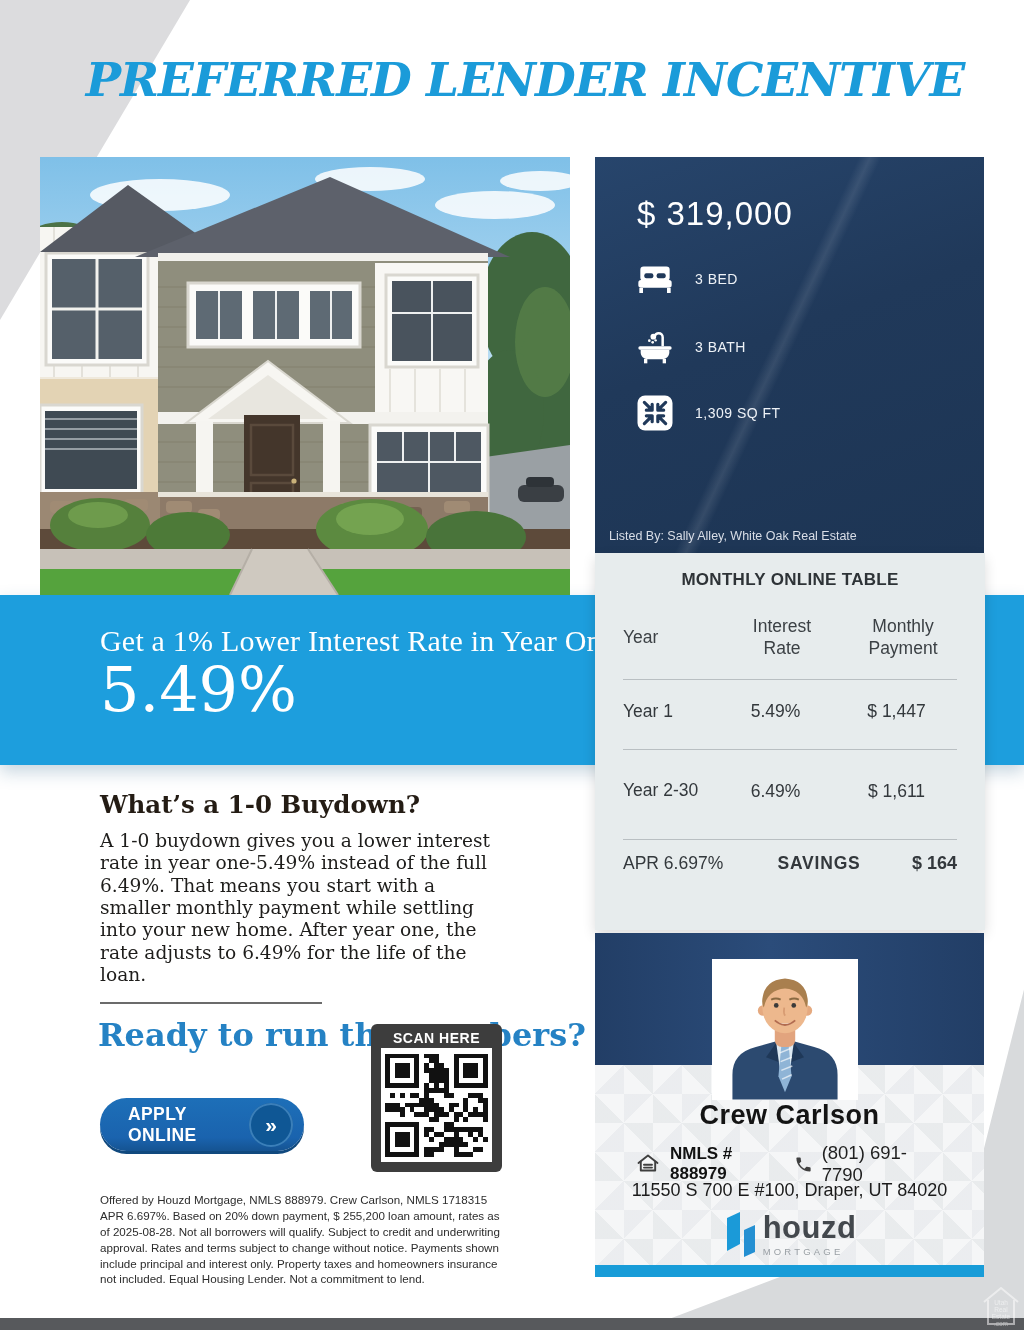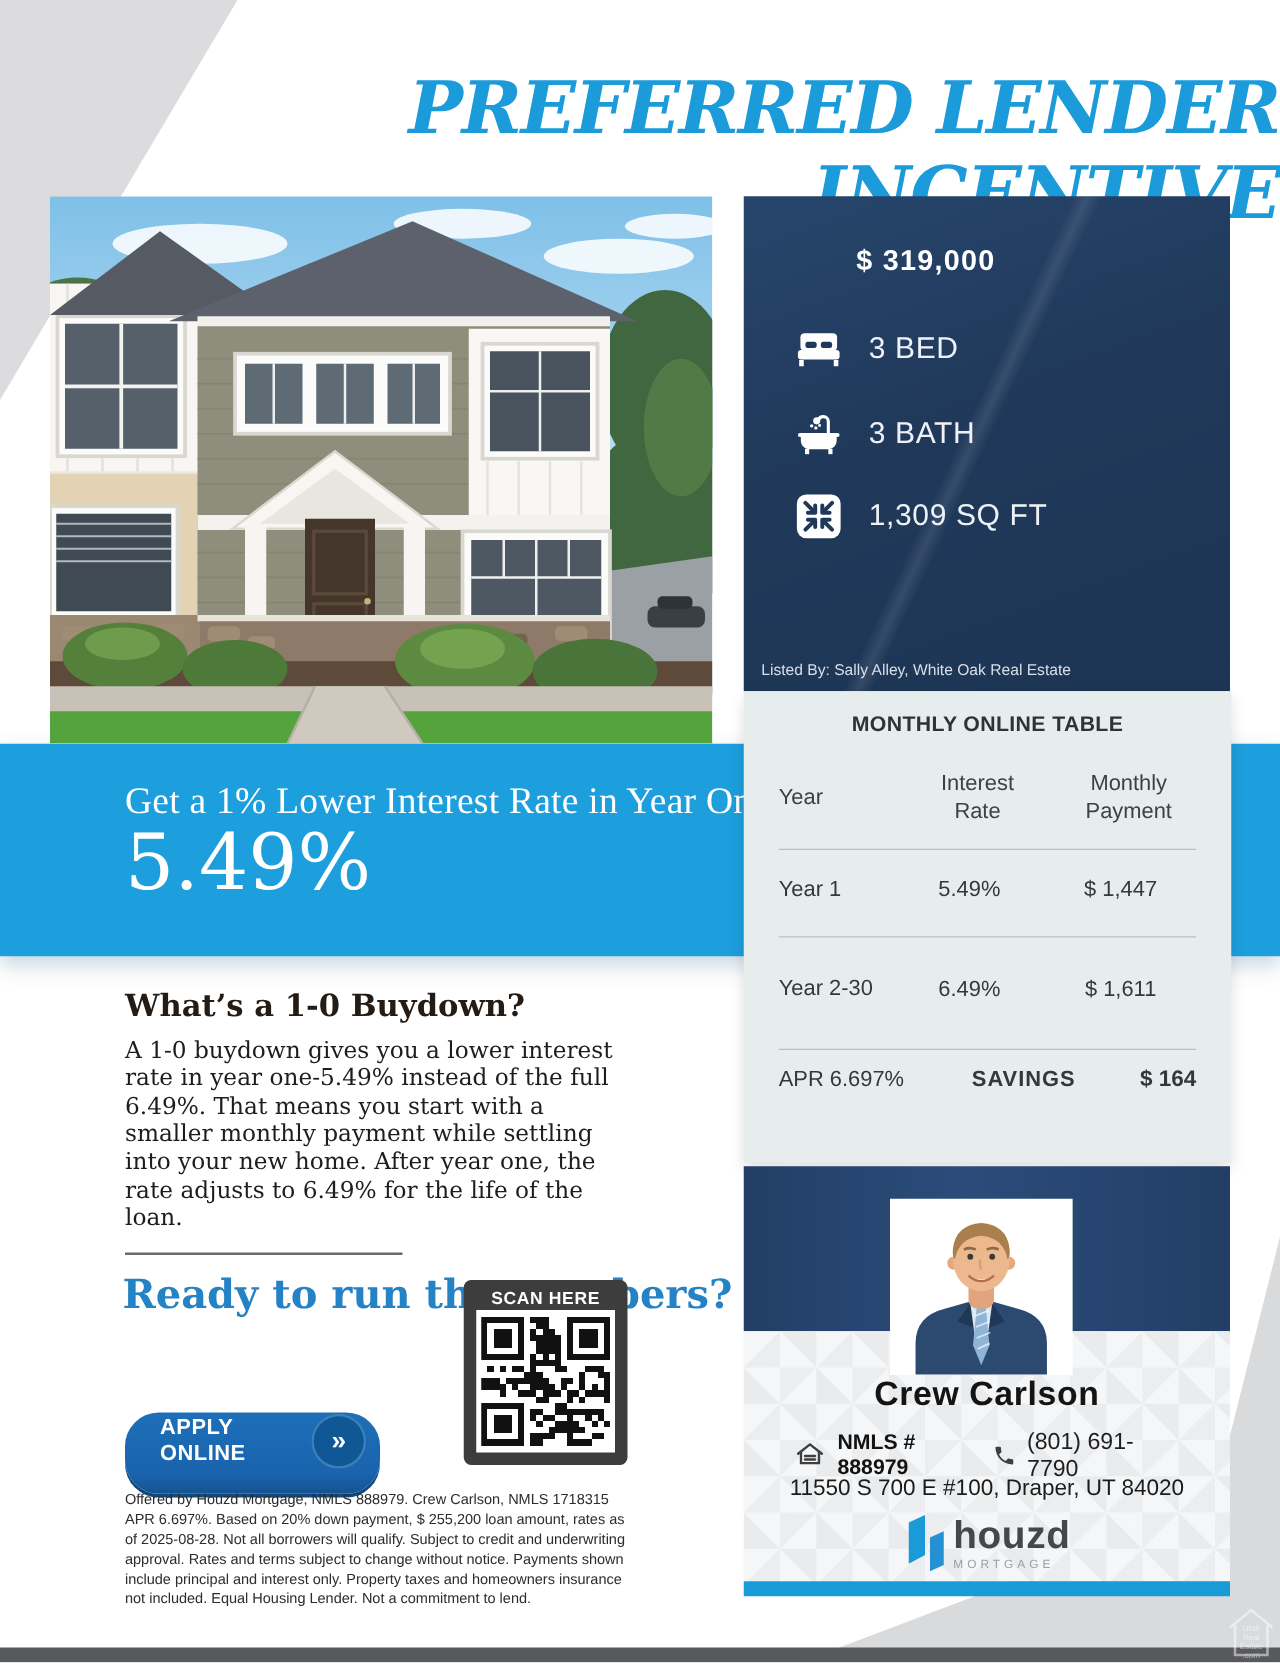--- a/index.html
+++ b/index.html
@@ -6,38 +6,38 @@
   .page{position:relative;width:1024px;height:1330px;background:#ffffff;overflow:hidden;
         font-family:"Liberation Sans",sans-serif;}
   
   .tri-topleft{position:absolute;left:0;top:0;width:190px;height:320px;
     background:#dcdcde;clip-path:polygon(0 0,100% 0,0 100%);z-index:1;}
   .gray-wedge{position:absolute;left:0;top:0;width:1024px;height:1330px;
     background:#d8dadc;clip-path:polygon(100% 74.4%,94.7% 90.6%,62.5% 100%,100% 100%);z-index:1;}
   .bottom-strip{position:absolute;left:0;top:1318px;width:1024px;height:12px;background:#57595c;z-index:5;}
 
   
-  .main-title{position:absolute;left:0;top:52px;width:1024px;text-align:right;padding-left:26px;box-sizing:border-box;
+  .main-title{position:absolute;left:0;top:52px;width:1024px;text-align:center;padding-left:26px;box-sizing:border-box;
     font-family:"DejaVu Serif",serif;font-weight:bold;font-style:italic;
-    font-size:58px;letter-spacing:-1px;color:#1b9bd9;z-index:2;}
+    font-size:47px;letter-spacing:-1px;color:#1b9bd9;z-index:2;}
 
   
   .photo{position:absolute;left:40px;top:157px;width:530px;height:438px;z-index:2;overflow:hidden;}
   .photo svg{display:block;}
 
   
   .navy-panel{position:absolute;left:595px;top:157px;width:389px;height:396px;z-index:2;
     background:
       linear-gradient(115deg, rgba(255,255,255,0) 46%, rgba(255,255,255,.10) 48%, rgba(255,255,255,0) 50%),
       linear-gradient(160deg,#27456c 0%,#20395a 45%,#1d3554 100%);
     color:#fff;}
-  .price{position:absolute;left:42px;top:38px;font-size:23px;font-weight:bold;letter-spacing:1px;margin-left:48px;}
+  .price{position:absolute;left:42px;top:38px;font-size:33px;font-weight:normal;letter-spacing:1px;}
   .feature-row{position:absolute;left:40px;display:flex;align-items:center;gap:20px;}
   .feature-row .fi{width:40px;height:40px;display:flex;align-items:center;justify-content:center;}
-  .feature-row .fl{font-size:24px;letter-spacing:.5px;color:#eef2f7;}
+  .feature-row .fl{font-size:14px;letter-spacing:.5px;color:#eef2f7;}
   .addr{position:absolute;right:18px;top:288px;text-align:right;font-size:20px;line-height:1.35;color:#f2f5f9;}
   .listed-by{position:absolute;left:14px;bottom:10px;font-size:12.5px;color:#d9dee7;}
 
   
   .blue-band{position:absolute;left:0;top:595px;width:1024px;height:170px;background:#1d9edd;
     box-shadow:0 7px 16px rgba(30,90,130,.25);z-index:1;}
   .offer-head{position:absolute;left:100px;top:29px;font-family:Liberation Serif, serif;
     font-size:30px;color:#ffffff;letter-spacing:.2px;}
   .offer-rate{position:absolute;left:100px;top:58px;font-family:"DejaVu Serif",serif;
     font-size:62px;color:#ffffff;}
@@ -64,24 +64,24 @@
 
   
   .buydown-head{position:absolute;left:100px;top:790px;font-family:"DejaVu Serif",serif;
     font-size:24.5px;font-weight:bold;color:#241c14;z-index:2;}
   .buydown-body{position:absolute;left:100px;top:830px;width:404px;font-family:"DejaVu Serif",serif;
     font-size:18.6px;line-height:1.2;color:#1e1d1b;z-index:2;}
 
   .cta-divider{position:absolute;left:100px;top:1002px;width:222px;height:2px;background:#6b6b6b;z-index:2;}
   .cta-head{position:absolute;left:98px;top:1016px;font-family:"DejaVu Serif",serif;font-weight:bold;
     font-size:32px;line-height:1.22;color:#2582c4;z-index:2;}
-  .apply-btn{position:absolute;left:100px;top:1130px;width:204px;height:65px;border:none;cursor:pointer;
+  .apply-btn{position:absolute;left:100px;top:1098px;width:204px;height:53px;border:none;cursor:pointer;
     border-radius:27px;background:linear-gradient(180deg,#1d6fb8 0%,#1a63ae 70%,#14superblue 100%);
     background:linear-gradient(180deg,#1d6fb8 0%,#1a63ae 75%,#155391 100%);
-    display:flex;align-items:flex-start;z-index:2;box-shadow:0 3px 0 #10497e;}
+    display:flex;align-items:center;z-index:2;box-shadow:0 3px 0 #10497e;}
   .apply-btn .al{color:#fff;font-weight:bold;font-size:17.5px;letter-spacing:.4px;padding-left:22px;flex:1;text-align:left;
     font-family:"Liberation Sans",sans-serif;}
   .apply-btn .ac{width:44px;height:44px;border-radius:50%;background:#0f5795;margin-right:5px;
     display:flex;align-items:center;justify-content:center;color:#fff;font-size:21px;font-weight:bold;
     box-shadow:inset 0 0 0 2px #3b7fb9;}
   .qr-block{position:absolute;left:371px;top:1024px;width:131px;height:148px;background:#3d3d3d;border-radius:6px;z-index:2;}
   .qr-label{position:absolute;left:0;top:6px;width:100%;text-align:center;color:#fff;font-size:14px;
     font-weight:bold;letter-spacing:.5px;}
   .qr-grid{position:absolute;left:10px;top:24px;right:10px;bottom:10px;background:#fff;padding:4px;}
   .qr-grid svg{width:100%;height:100%;fill:#111;}

